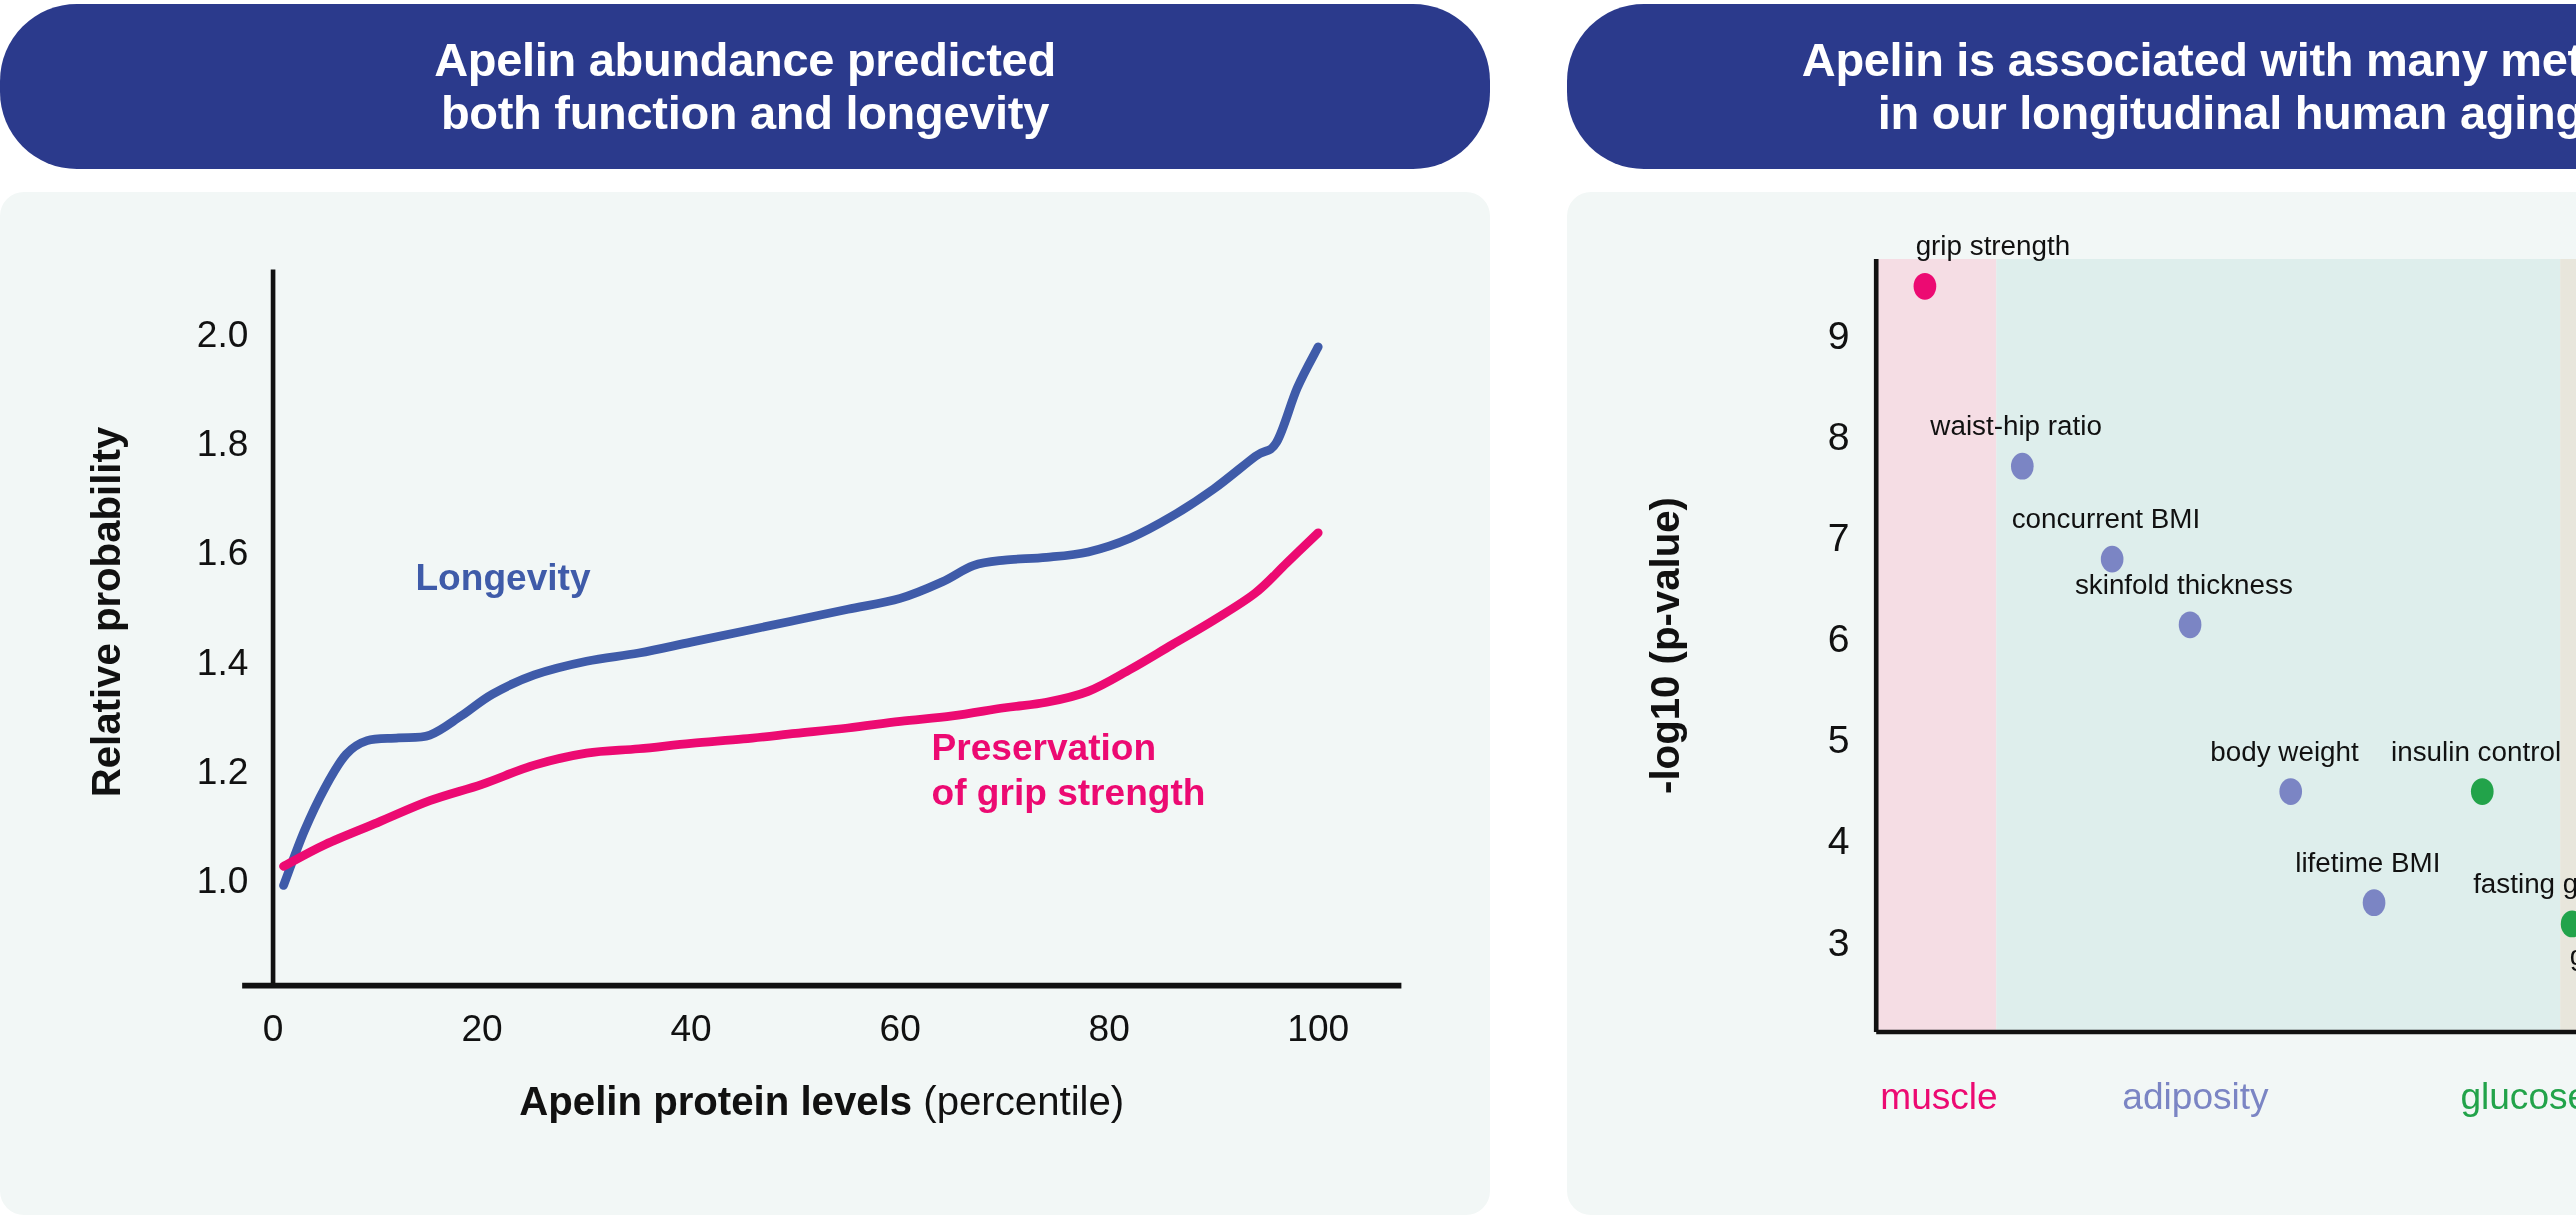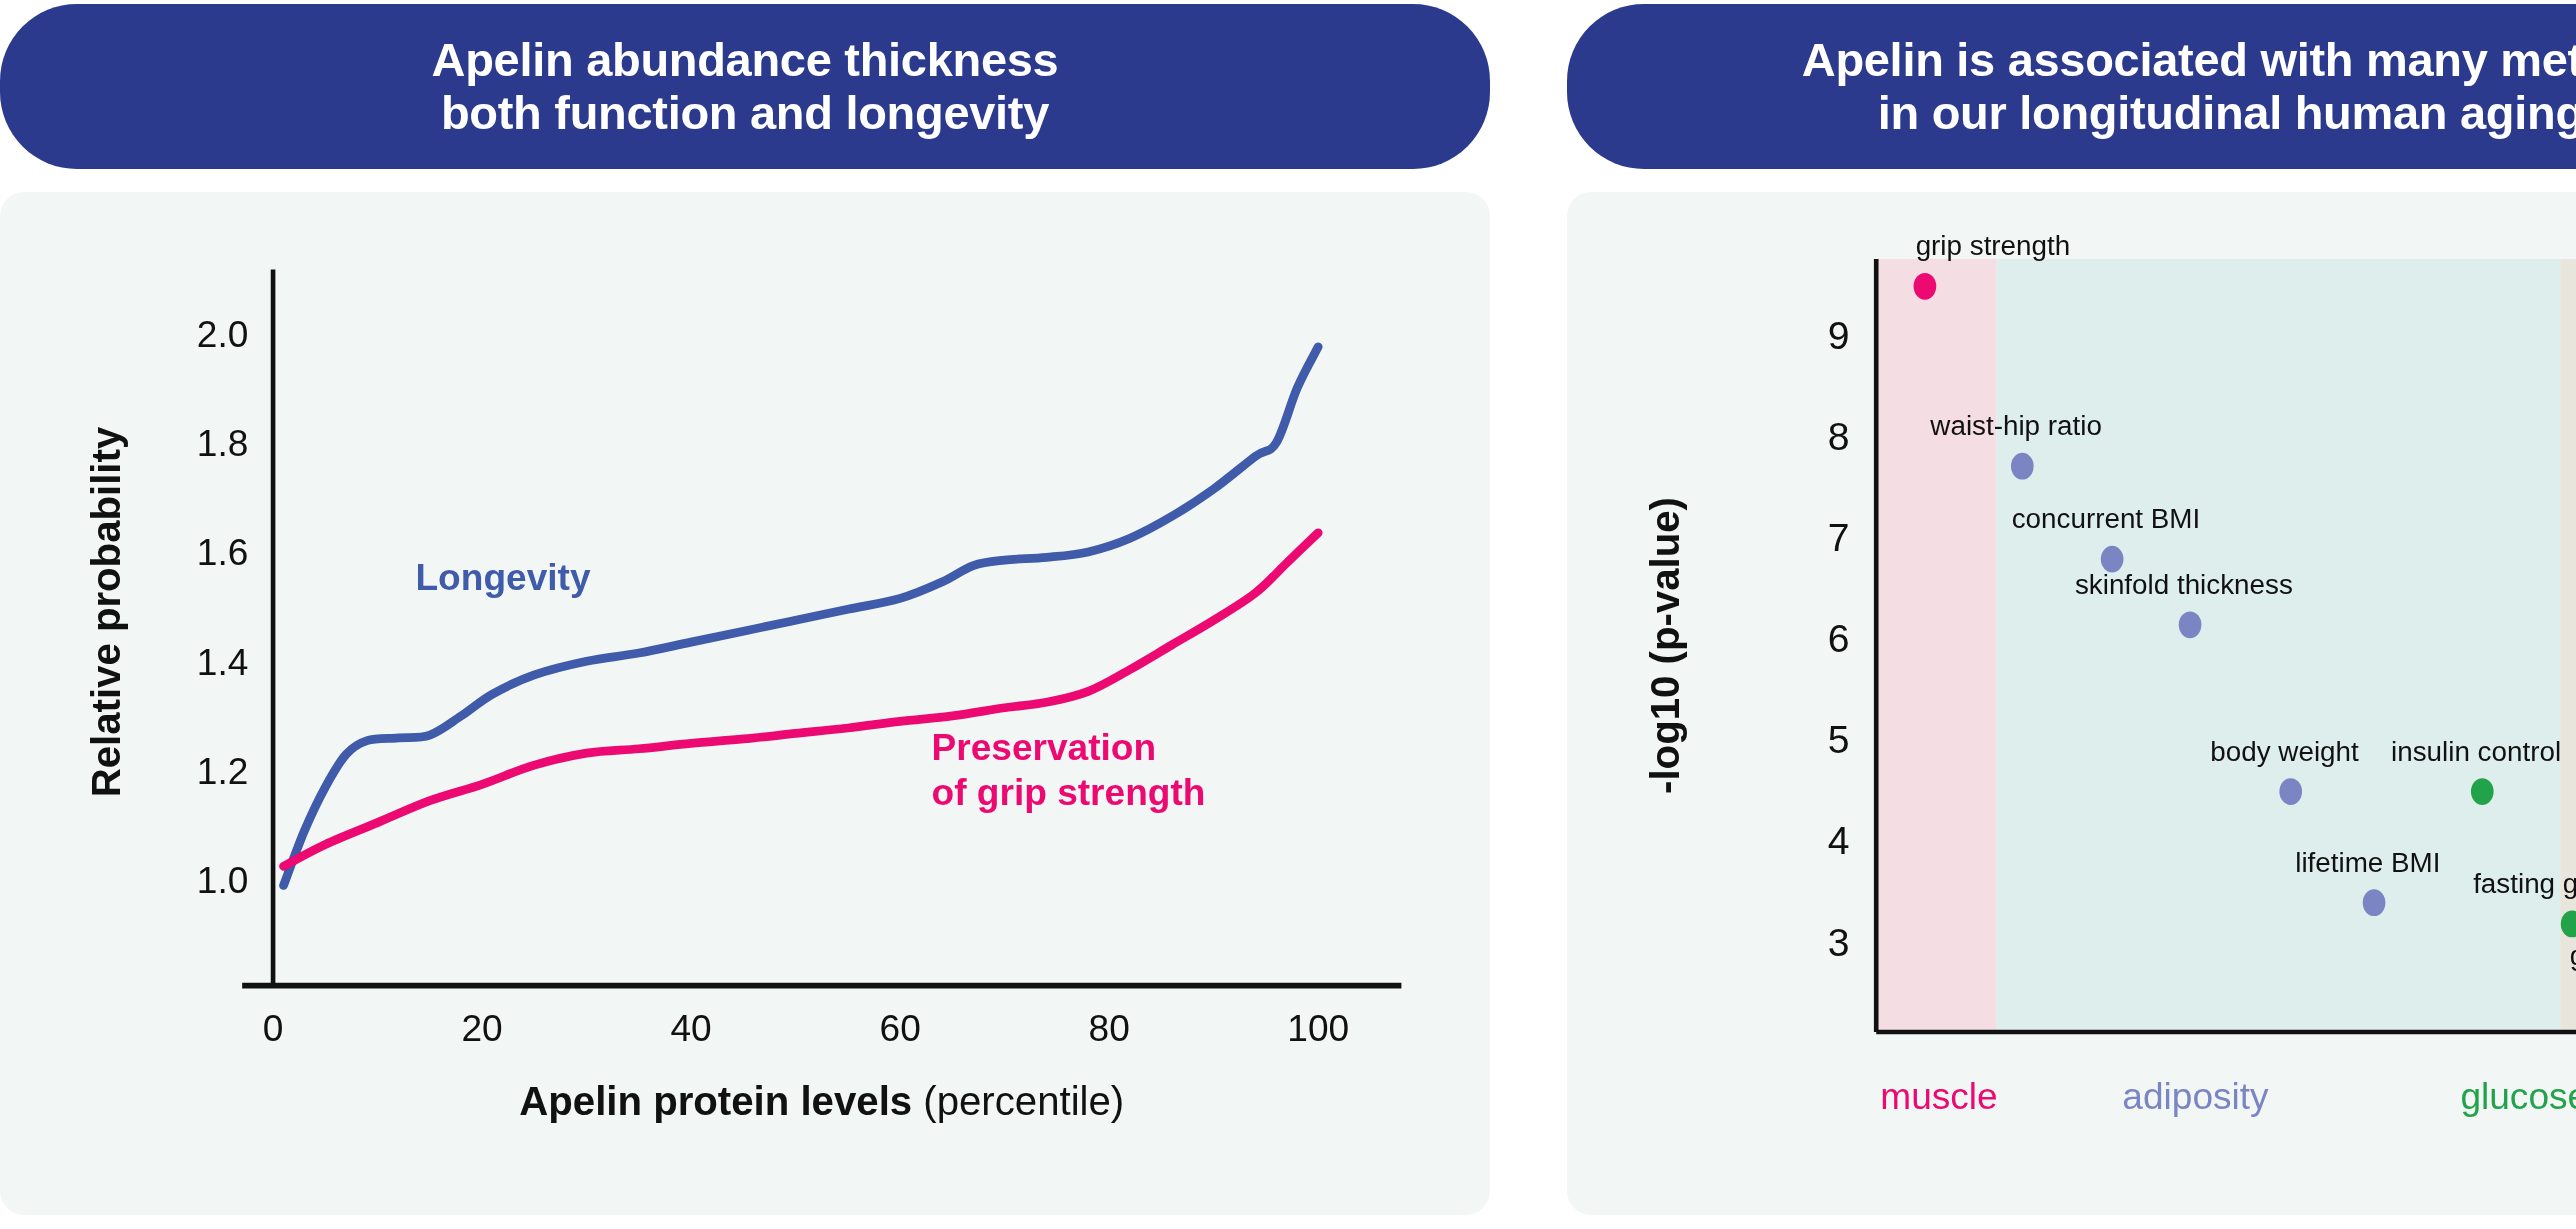--- a/index.html
+++ b/index.html
@@ -66,21 +66,21 @@
   .cat-label{font-size:72px;font-family:"Liberation Sans", sans-serif;}
 </style>
 </head>
 <body>
 
 <div class="board">
 
   <div class="panel left">
 
     <div class="banner">
-      <div class="banner-title">Apelin abundance thickness
+      <div class="banner-title">Apelin abundance predicted
 both function and longevity</div>
     </div>
 
     <div class="card">
       <svg class="plot" id="left-svg" width="1490" height="1023" viewBox="0 0 2892 1985">
           <line x1="530" y1="150" x2="530" y2="1540" stroke="#111" stroke-width="9" stroke-linecap="butt"></line>
           <line x1="470" y1="1540" x2="2720" y2="1540" stroke="#111" stroke-width="11" stroke-linecap="butt"></line>
           <text x="482" y="1361.0877192982457" text-anchor="end" class="tick">1.0</text>
           <text x="482" y="1148.8070175438597" text-anchor="end" class="tick">1.2</text>
           <text x="482" y="936.5263157894739" text-anchor="end" class="tick">1.4</text>

